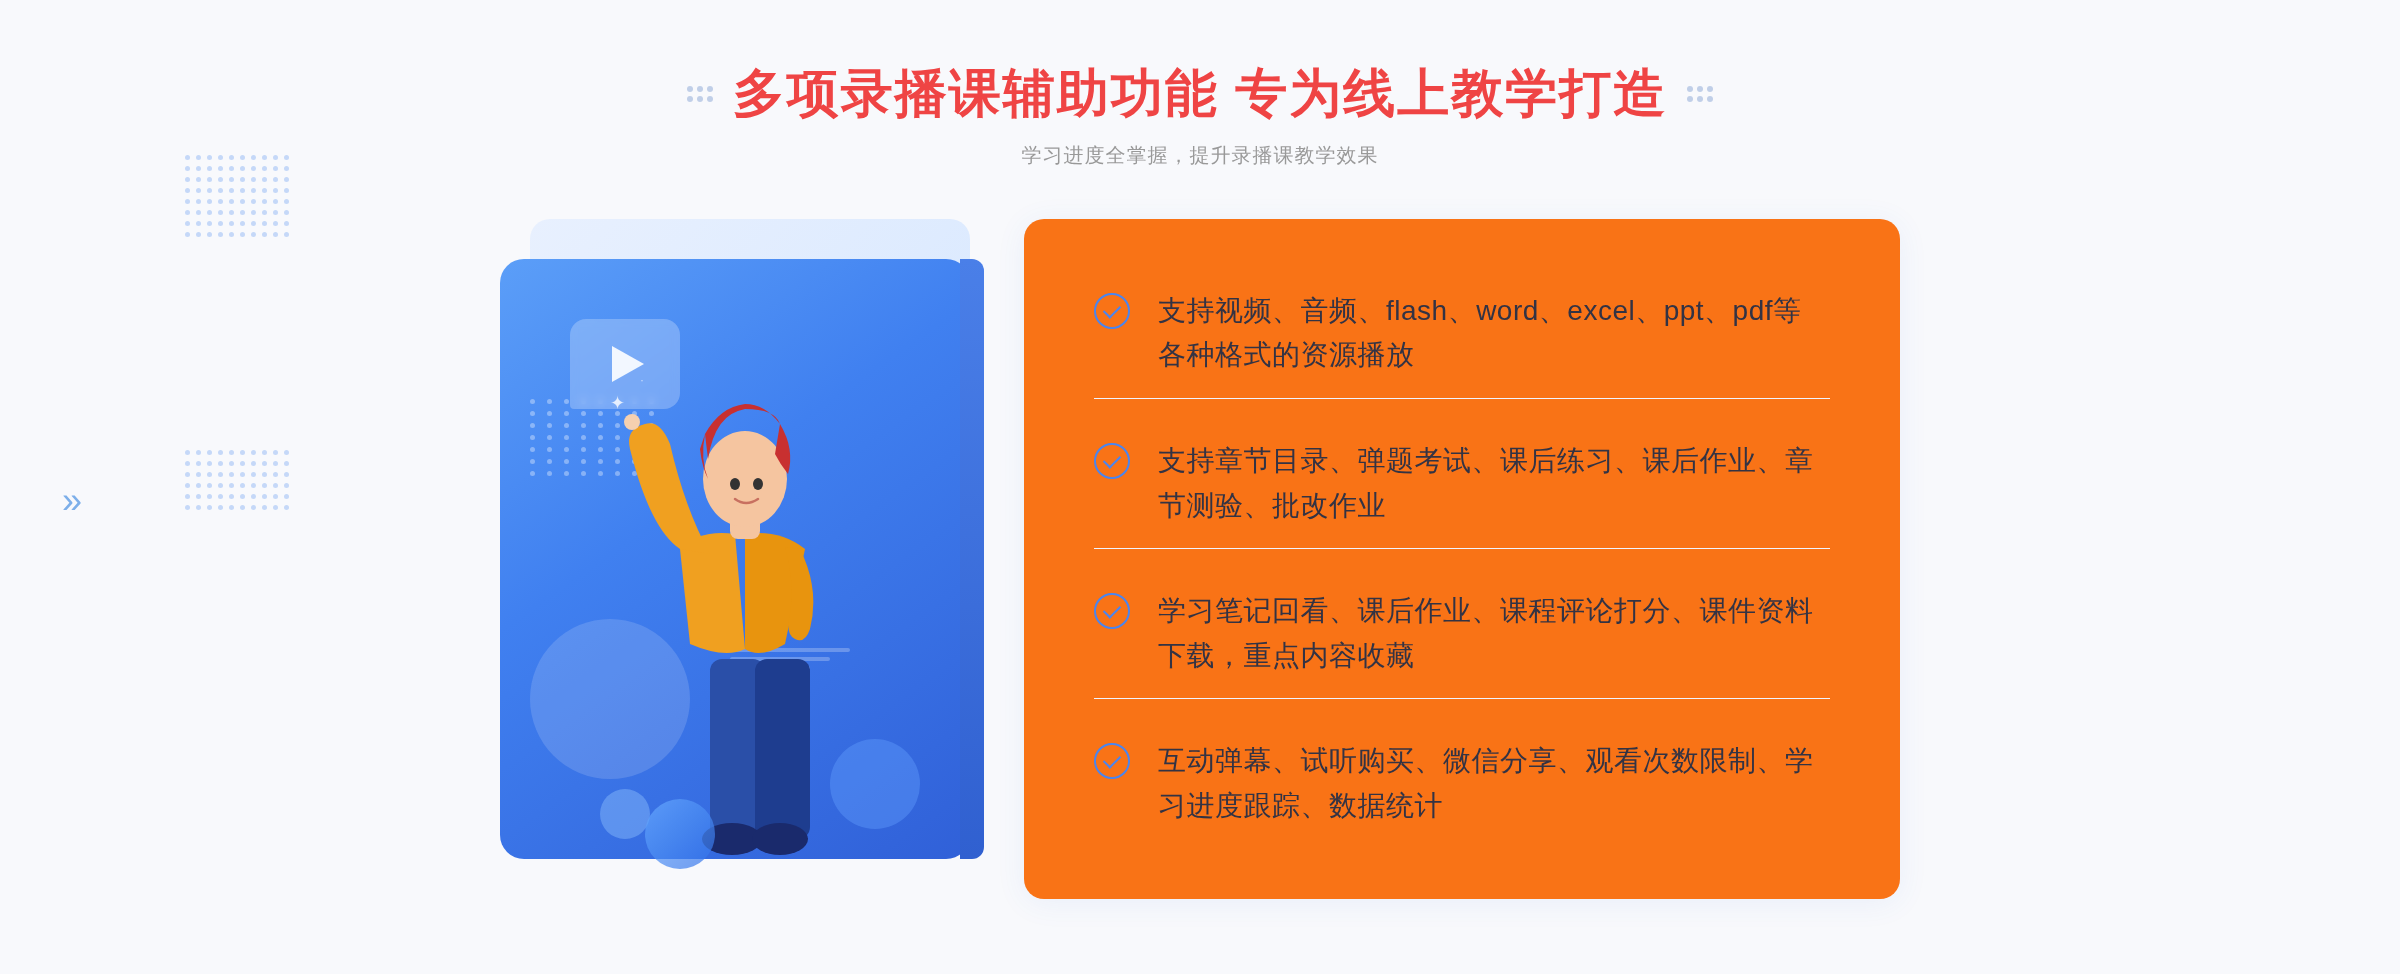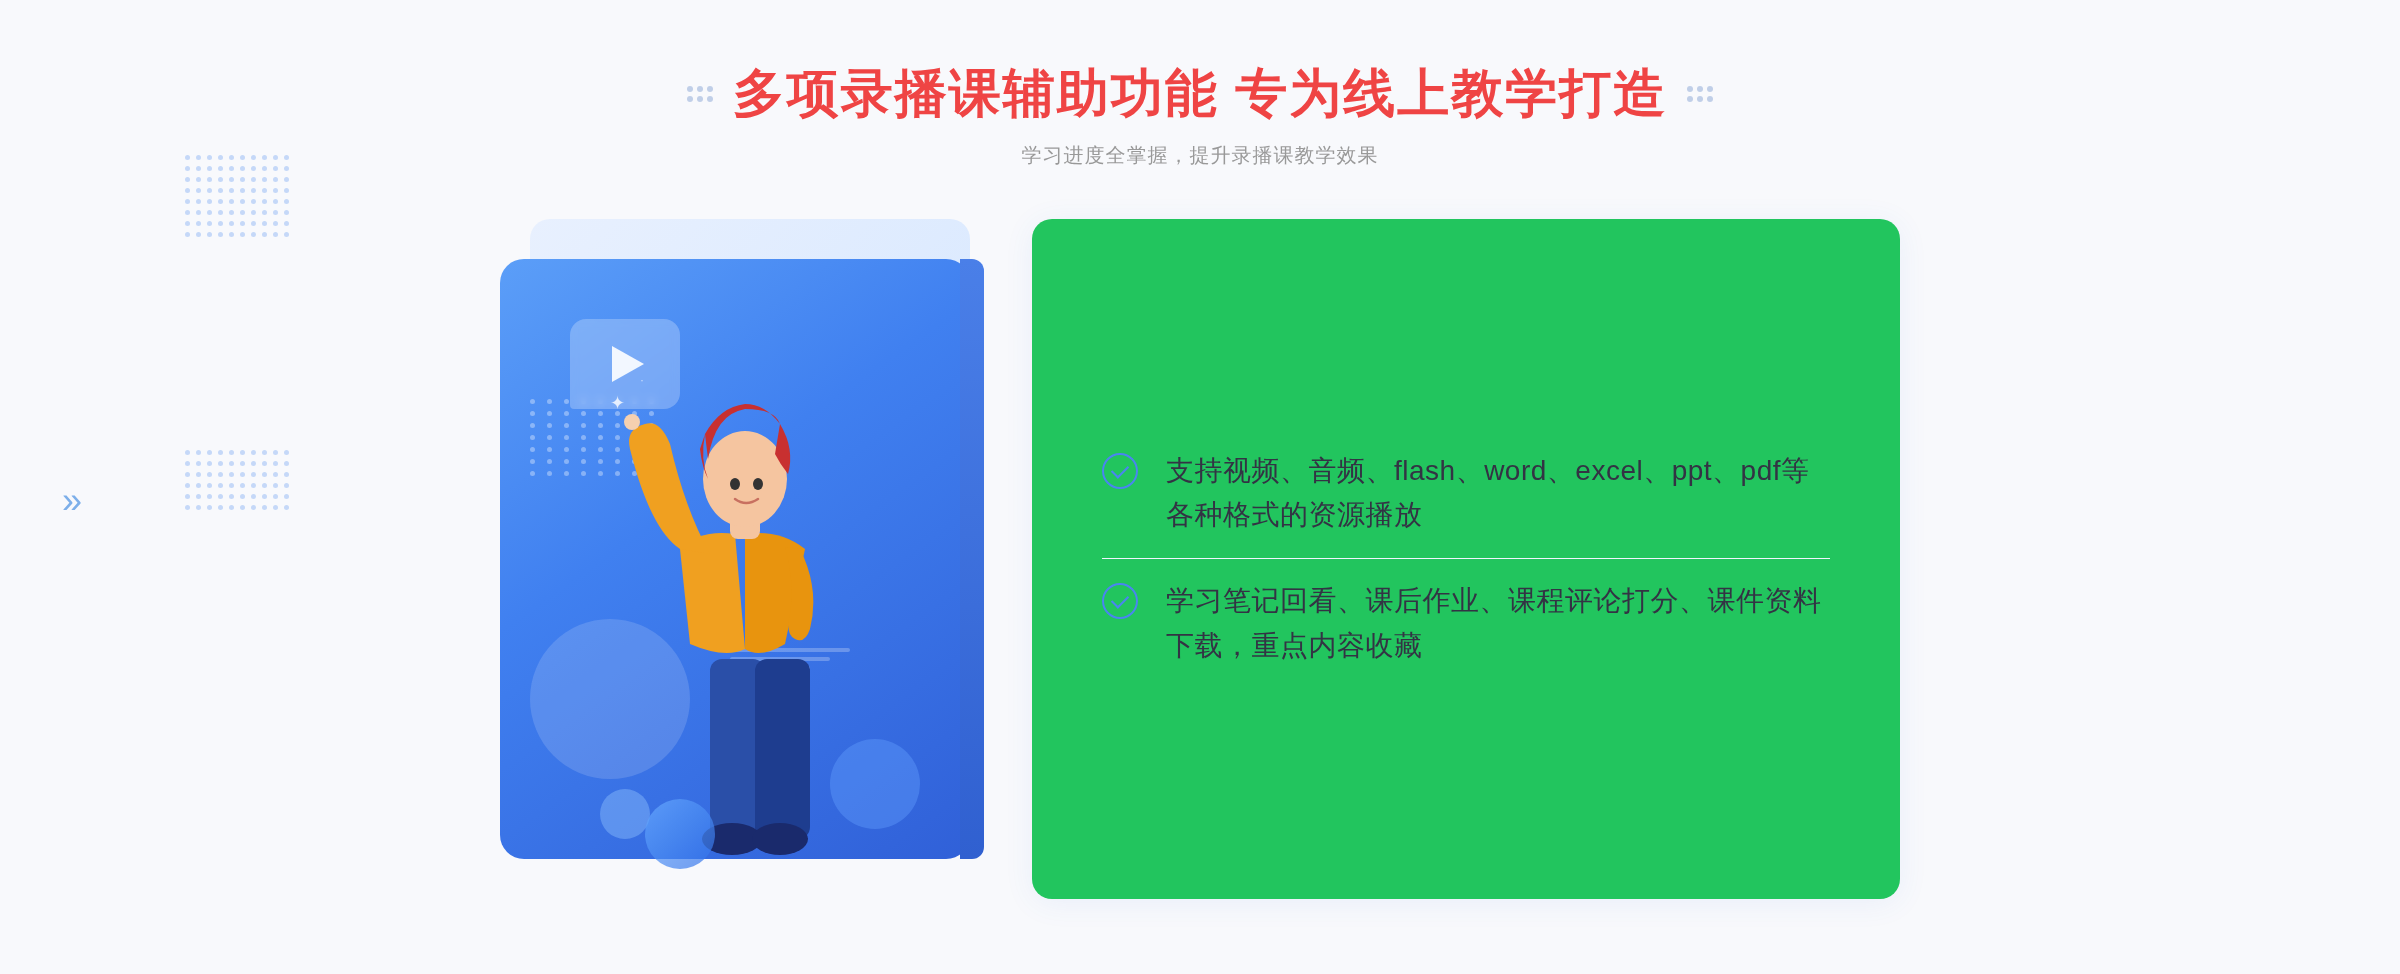--- a/index.html
+++ b/index.html
@@ -258,28 +258,28 @@
       display: block;
       width: 5px;
       height: 5px;
       border-radius: 50%;
       background: rgba(255,255,255,0.35);
     }
 
     
     .features-area {
       flex: 1;
-      background: #22c55e;
+      background: #f97316;
       border-radius: 20px;
       padding: 50px 70px;
-      margin-left: 12px;
+      margin-left: 4px;
       box-shadow: 0 4px 30px rgba(70, 120, 220, 0.08);
       display: flex;
       flex-direction: column;
-      justify-content: center;
+      justify-content: space-between;
       min-height: 640px;
     }
 
     .feature-item {
       display: flex;
       align-items: flex-start;
       gap: 28px;
       padding: 20px 0;
       border-bottom: 1px solid #f0f4ff;
     }
@@ -653,25 +653,37 @@
 
     <div class="features-area">
 
       <div class="feature-item">
         <div class="check-icon">
           <div class="check-circle"></div>
         </div>
         <span class="feature-text">支持视频、音频、flash、word、excel、ppt、pdf等各种格式的资源播放</span>
       </div>
 
+      <div class="feature-item">
+        <div class="check-icon">
+          <div class="check-circle"></div>
+        </div>
+        <span class="feature-text">支持章节目录、弹题考试、课后练习、课后作业、章节测验、批改作业</span>
+      </div>
 
       <div class="feature-item">
         <div class="check-icon">
           <div class="check-circle"></div>
         </div>
         <span class="feature-text">学习笔记回看、课后作业、课程评论打分、课件资料下载，重点内容收藏</span>
       </div>
 
+      <div class="feature-item">
+        <div class="check-icon">
+          <div class="check-circle"></div>
+        </div>
+        <span class="feature-text">互动弹幕、试听购买、微信分享、观看次数限制、学习进度跟踪、数据统计</span>
+      </div>
 
     </div>
   </div>
 
 </div>
 
 </body></html>

